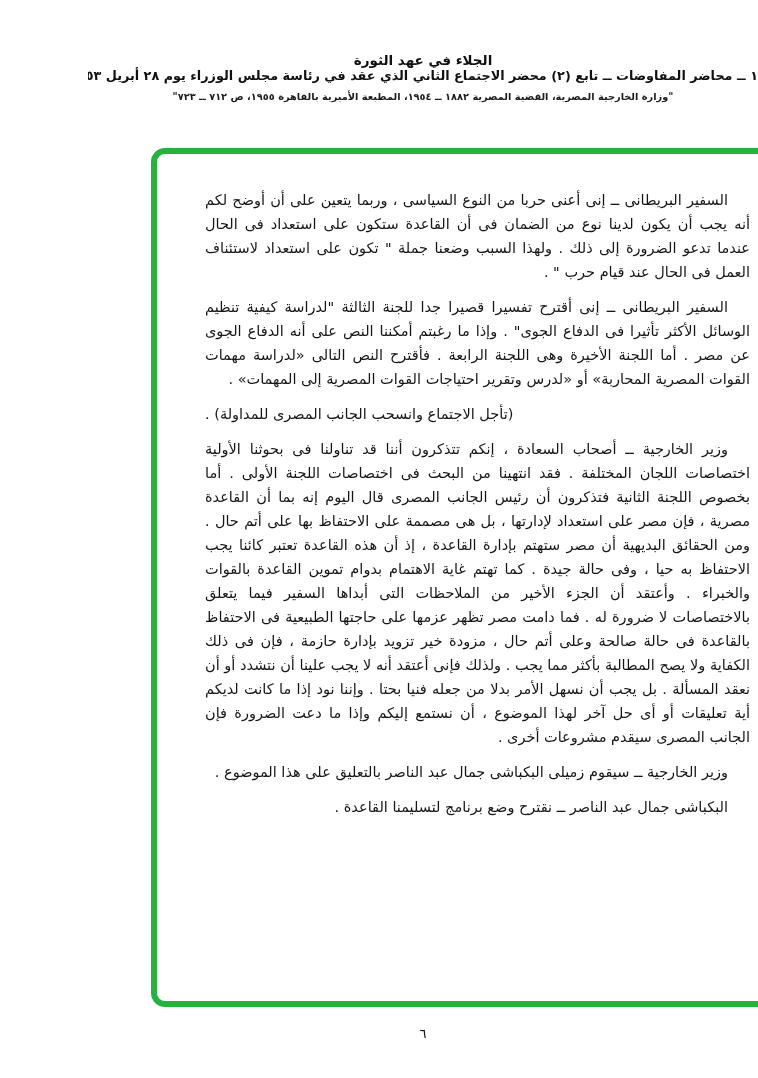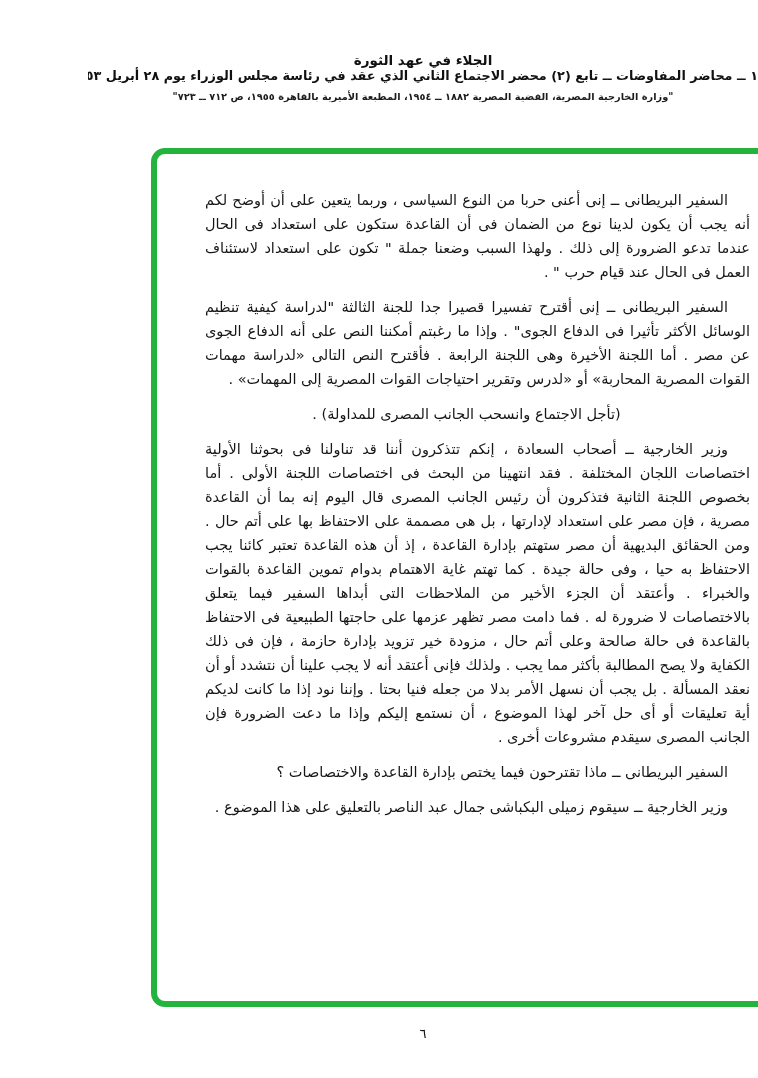--- a/index.html
+++ b/index.html
@@ -58,21 +58,21 @@
     box-sizing: border-box;
     padding: 34px 24px 0 36px;
     overflow: hidden;
     font-size: 14.5px;
     line-height: 24px;
     color: #161616;
     text-align: justify;
   }
   .content p { margin: 0 0 11px 12px; }
   .content p.speech { text-indent: 22px; }
-  .content p.stage  { text-align: center; text-indent: 22px; }
+  .content p.stage  { text-align: left; text-indent: 22px; }
   
   .page-footer {
     position: absolute;
     top: 1026px;
     left: 0;
     width: 100%;
     text-align: center;
     font-size: 13px;
     color: #111111;
   }
@@ -87,22 +87,22 @@
     <div class="section-heading">١ ــ محاضر المفاوضات ــ تابع (٢) محضر الاجتماع الثاني الذي عقد في رئاسة مجلس الوزراء يوم ٢٨ أبريل ١٩٥٣</div>
     <div class="source-citation">"وزارة الخارجية المصرية، القضية المصرية ١٨٨٢ ــ ١٩٥٤، المطبعة الأميرية بالقاهرة ١٩٥٥، ص ٧١٢ ــ ٧٢٣"</div>
   </header>
 
   <section class="frame" style="border-color: rgb(36, 179, 60);">
     <div class="content" style="color: rgb(22, 22, 22);">
         <p class="speech">السفير البريطانى ــ إنى أعنى حربا من النوع السياسى ، وربما يتعين على أن أوضح لكم أنه يجب أن يكون لدينا نوع من الضمان فى أن القاعدة ستكون على استعداد فى الحال عندما تدعو الضرورة إلى ذلك . ولهذا السبب وضعنا جملة " تكون على استعداد لاستئناف العمل فى الحال عند قيام حرب " .</p>
         <p class="speech">السفير البريطانى ــ إنى أقترح تفسيرا قصيرا جدا للجنة الثالثة "لدراسة كيفية تنظيم الوسائل الأكثر تأثيرا فى الدفاع الجوى" . وإذا ما رغبتم أمكننا النص على أنه الدفاع الجوى عن مصر . أما اللجنة الأخيرة وهى اللجنة الرابعة . فأقترح النص التالى «لدراسة مهمات القوات المصرية المحاربة» أو «لدرس وتقرير احتياجات القوات المصرية إلى المهمات» .</p>
         <p class="stage">(تأجل الاجتماع وانسحب الجانب المصرى للمداولة) .</p>
         <p class="speech">وزير الخارجية ــ أصحاب السعادة ، إنكم تتذكرون أننا قد تناولنا فى بحوثنا الأولية اختصاصات اللجان المختلفة . فقد انتهينا من البحث فى اختصاصات اللجنة الأولى . أما بخصوص اللجنة الثانية فتذكرون أن رئيس الجانب المصرى قال اليوم إنه بما أن القاعدة مصرية ، فإن مصر على استعداد لإدارتها ، بل هى مصممة على الاحتفاظ بها على أتم حال . ومن الحقائق البديهية أن مصر ستهتم بإدارة القاعدة ، إذ أن هذه القاعدة تعتبر كائنا يجب الاحتفاظ به حيا ، وفى حالة جيدة . كما تهتم غاية الاهتمام بدوام تموين القاعدة بالقوات والخبراء . وأعتقد أن الجزء الأخير من الملاحظات التى أبداها السفير فيما يتعلق بالاختصاصات لا ضرورة له . فما دامت مصر تظهر عزمها على حاجتها الطبيعية فى الاحتفاظ بالقاعدة فى حالة صالحة وعلى أتم حال ، مزودة خير تزويد بإدارة حازمة ، فإن فى ذلك الكفاية ولا يصح المطالبة بأكثر مما يجب . ولذلك فإنى أعتقد أنه لا يجب علينا أن نتشدد أو أن نعقد المسألة . بل يجب أن نسهل الأمر بدلا من جعله فنيا بحتا . وإننا نود إذا ما كانت لديكم أية تعليقات أو أى حل آخر لهذا الموضوع ، أن نستمع إليكم وإذا ما دعت الضرورة فإن الجانب المصرى سيقدم مشروعات أخرى .</p>
-        <p class="speech">السفير البريطانى ــ ماذا تقترحون فيما يختص بإدارة القاعدة والاختصاصات ؟</p>
         <p class="speech">وزير الخارجية ــ سيقوم زميلى البكباشى جمال عبد الناصر بالتعليق على هذا الموضوع .</p>
+        <p class="speech">البكباشى جمال عبد الناصر ــ نقترح وضع برنامج لتسليمنا القاعدة .</p>
       </div>
   </section>
 
   <footer class="page-footer">
     <span>٦</span>
   </footer>
 
 </div>
 
 </body></html>

